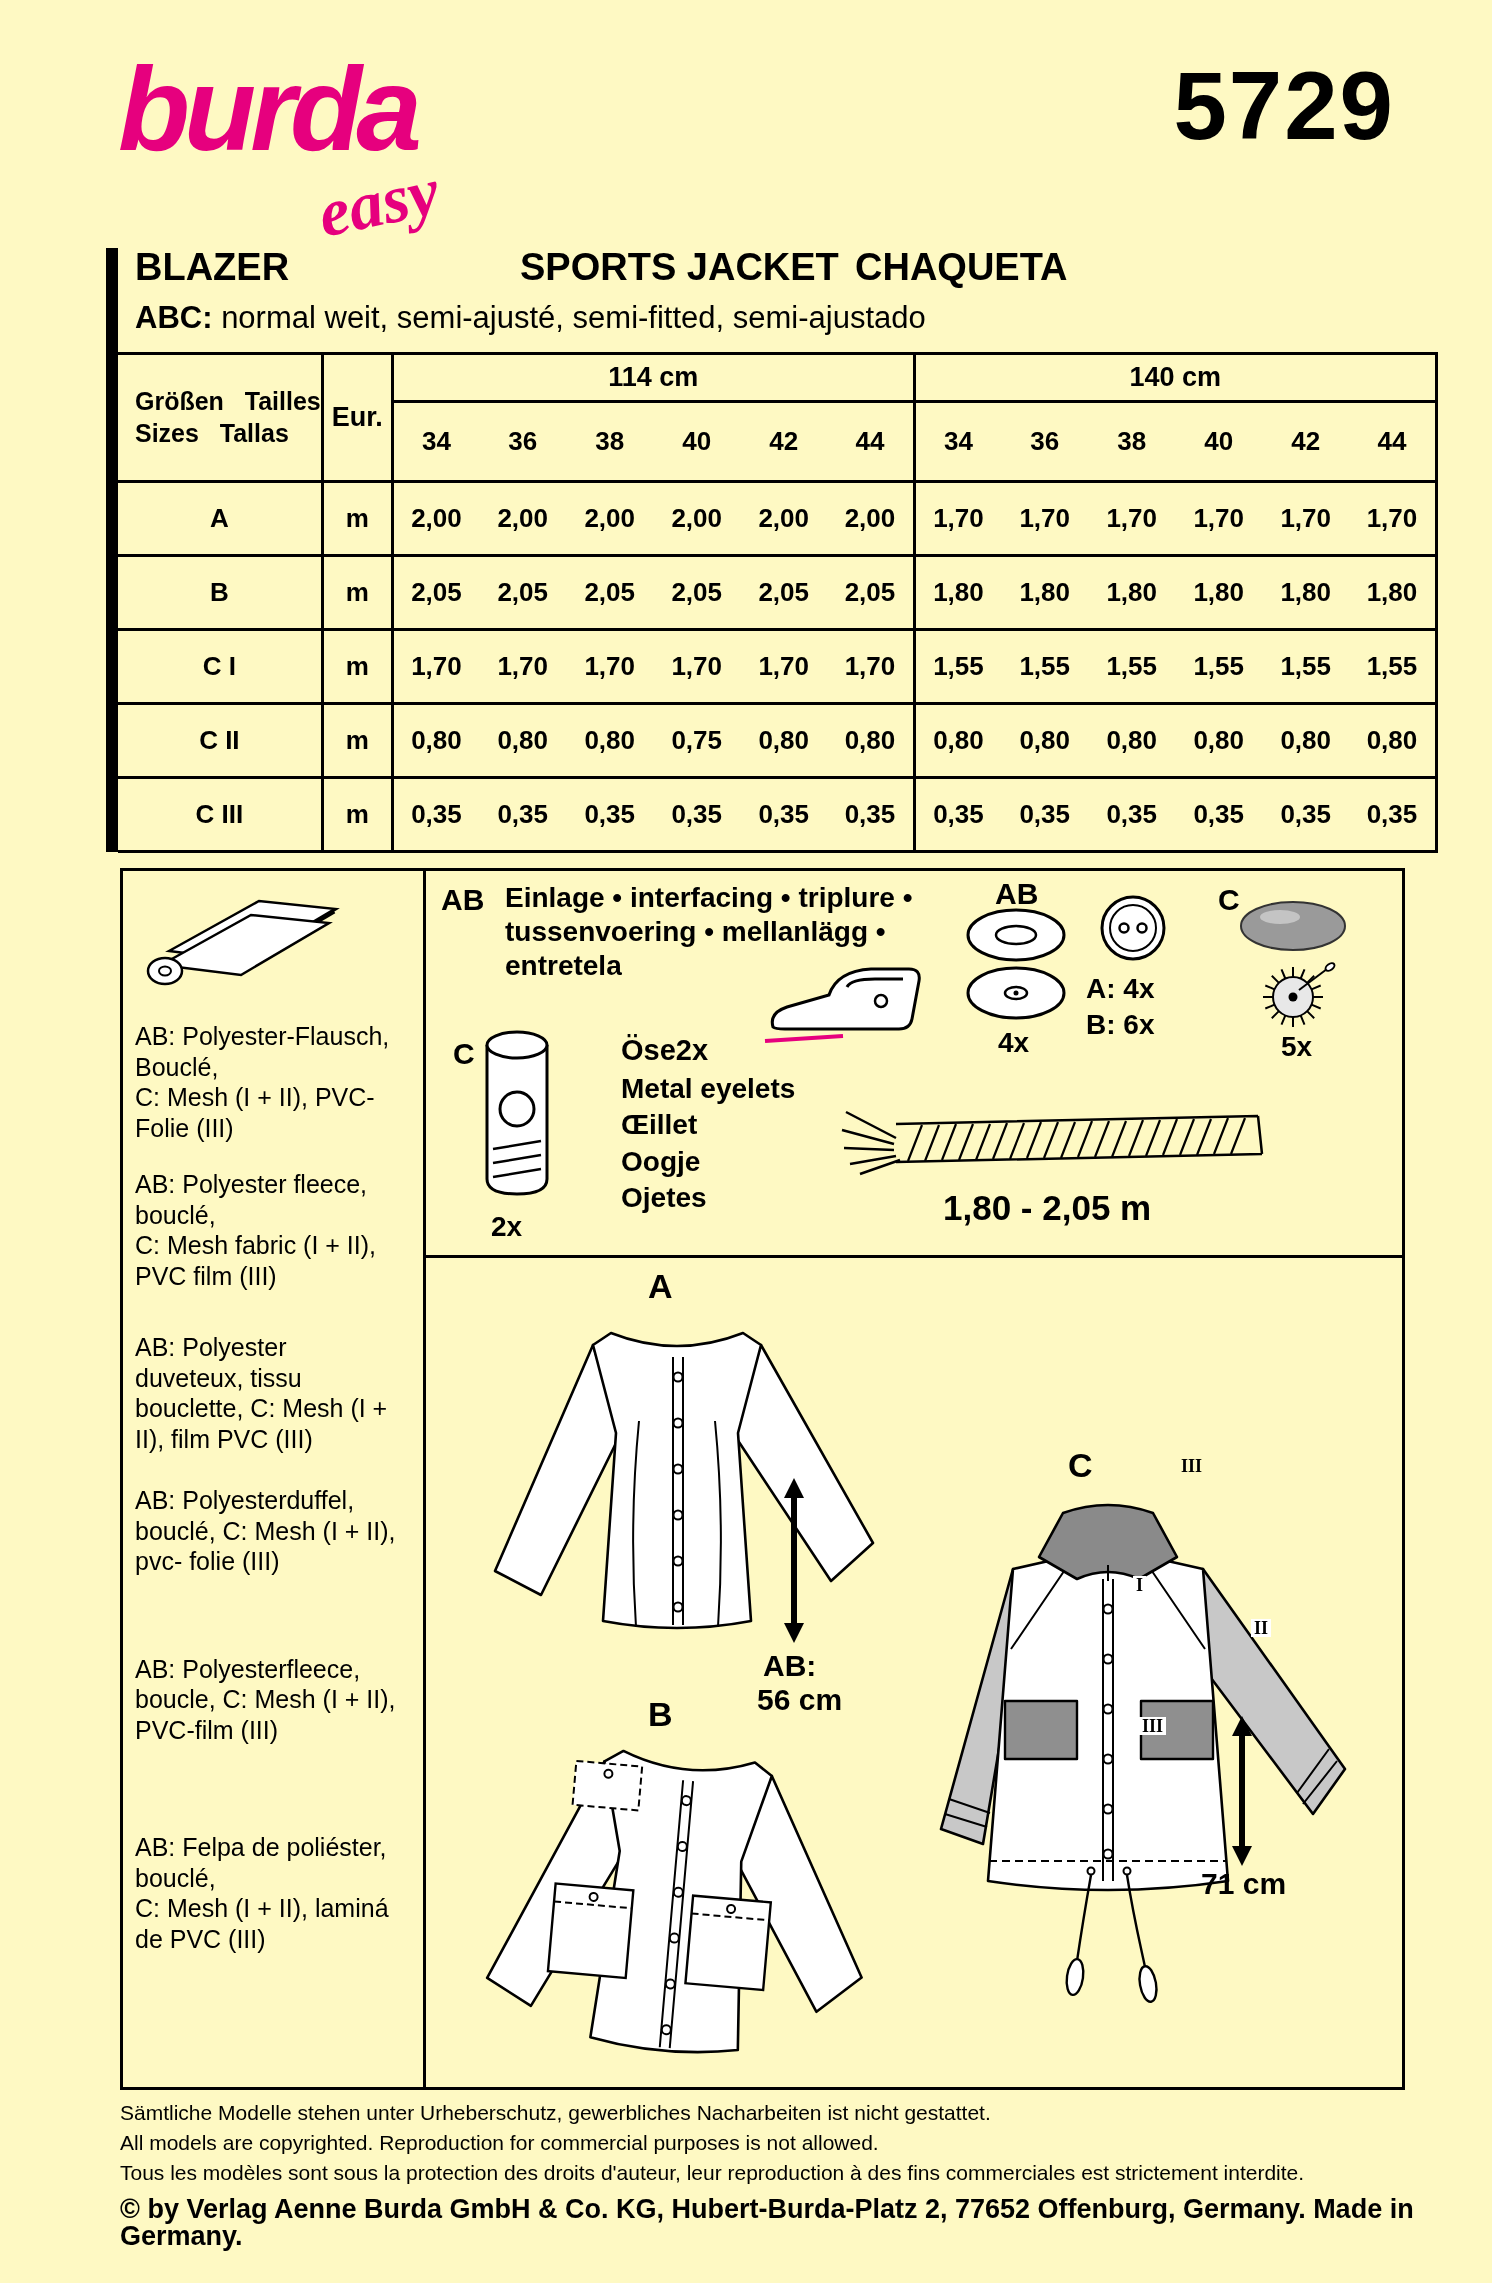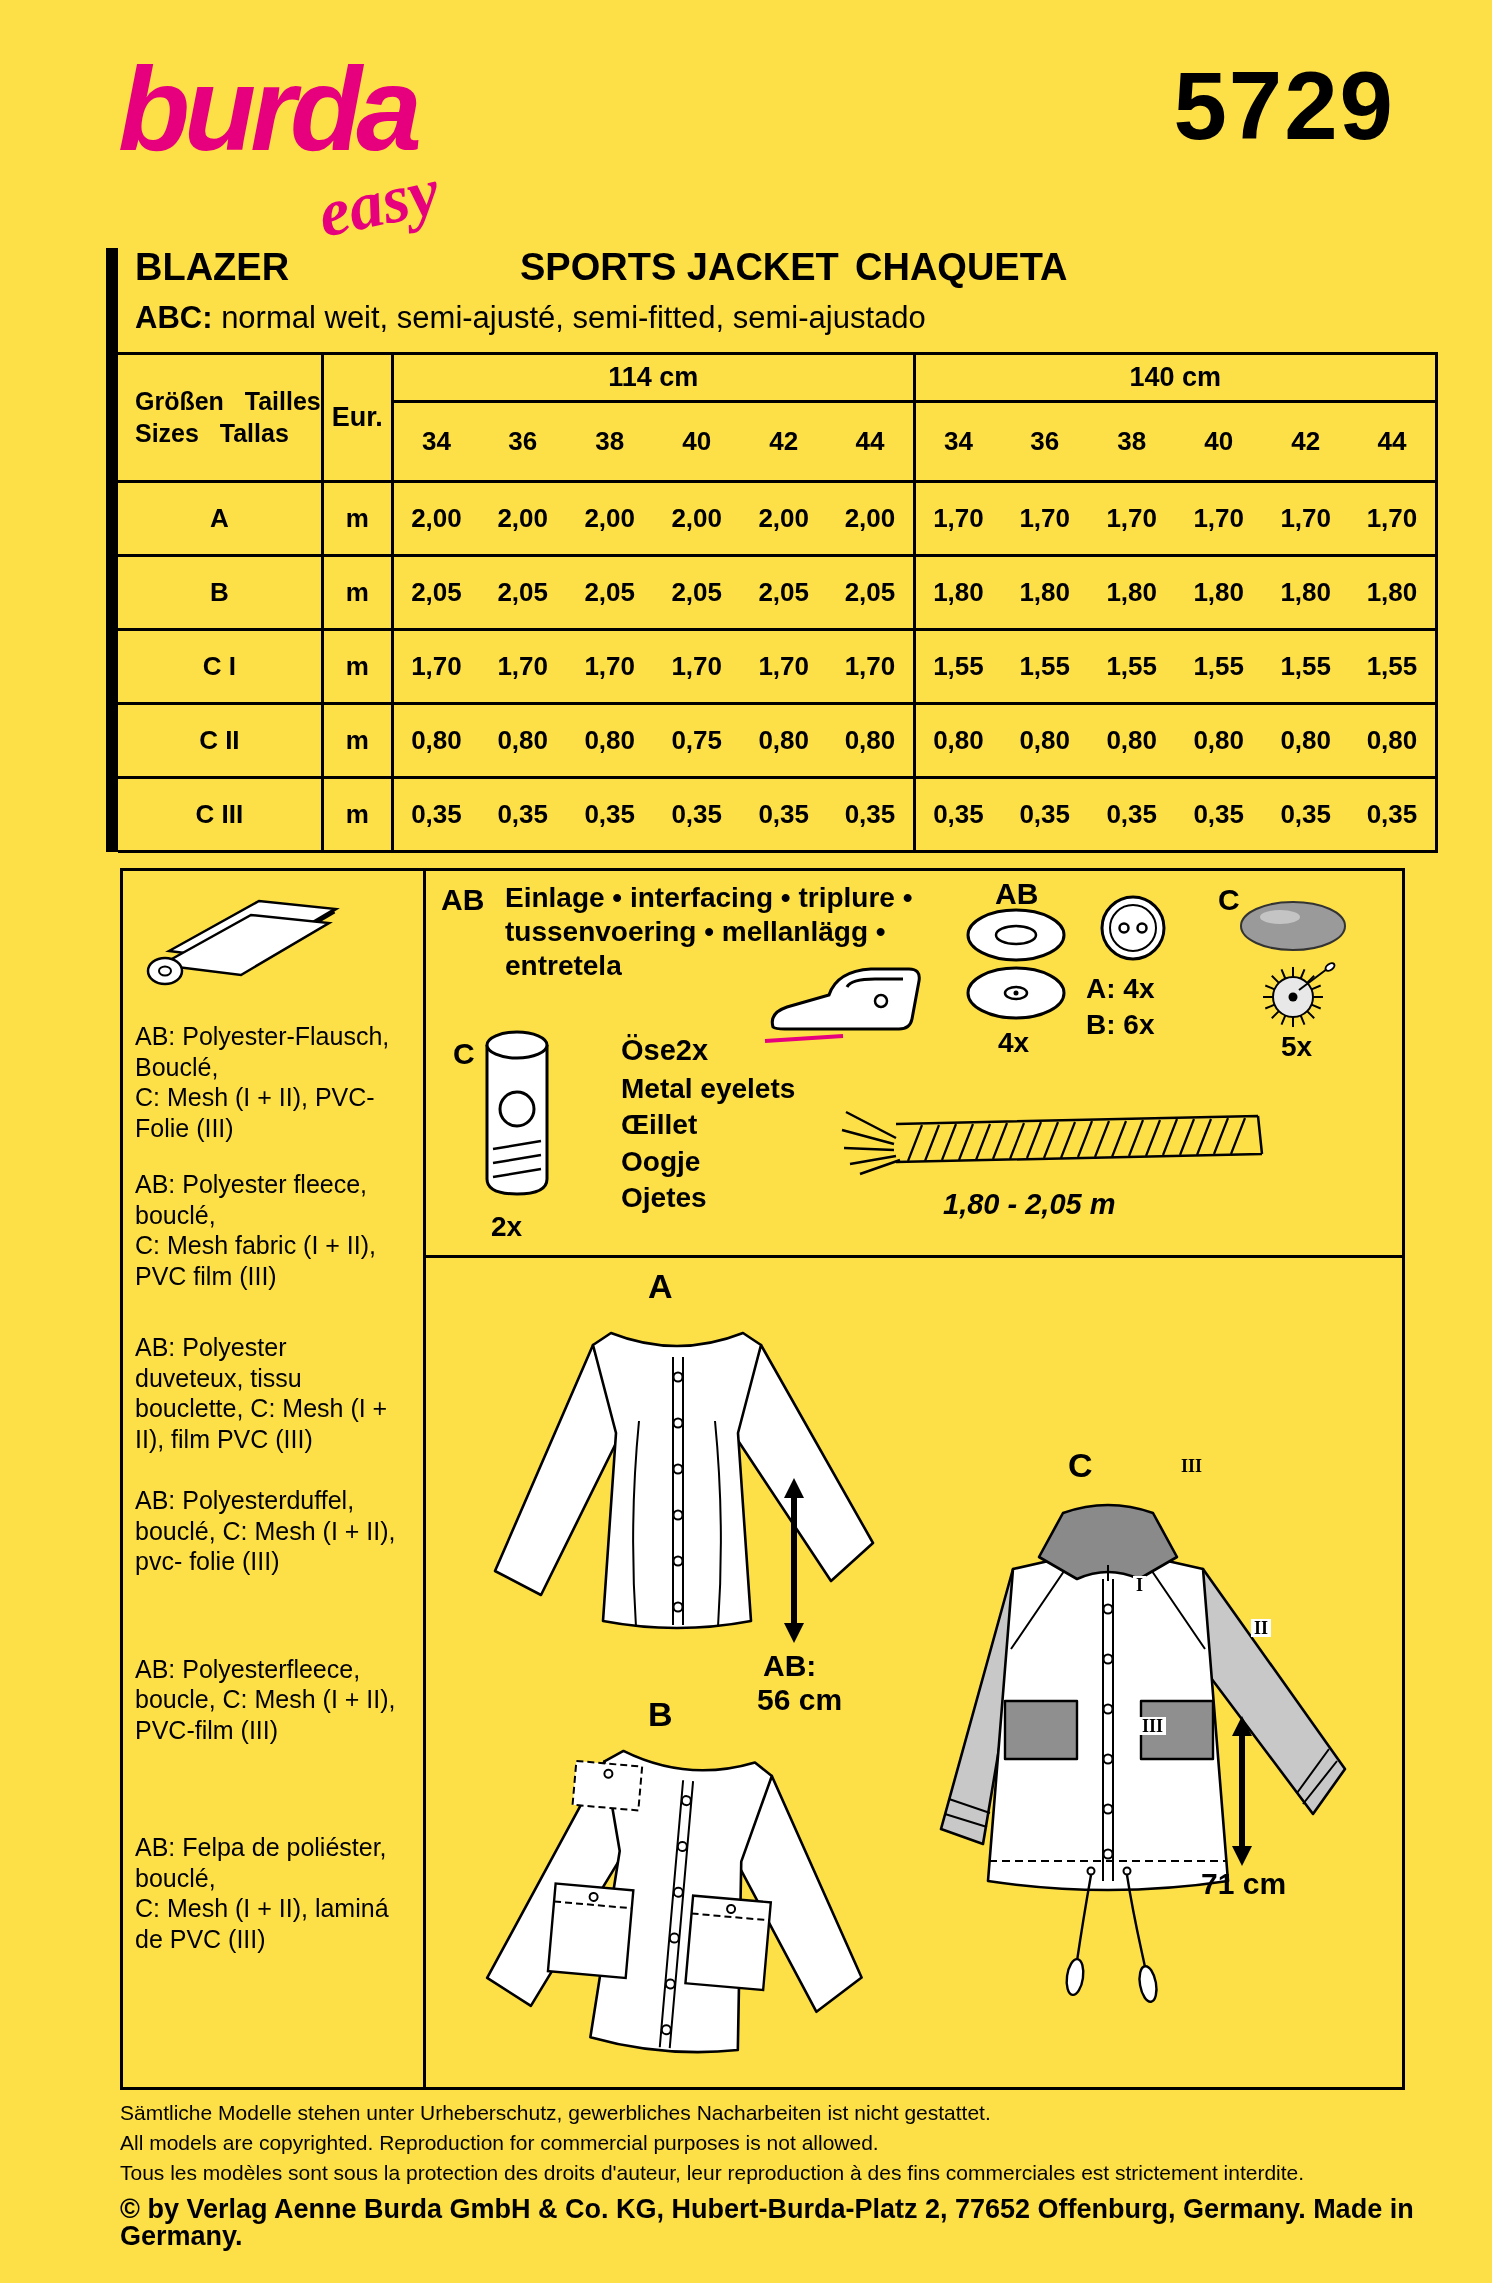--- a/index.html
+++ b/index.html
@@ -1,18 +1,18 @@
 <!DOCTYPE html>
 <html><head>
 <meta charset="utf-8">
 <style>
   * { margin:0; padding:0; box-sizing:border-box; }
   html,body { background:#fff; }
   body { width:1492px; height:2283px; font-family:"Liberation Sans", sans-serif; color:#000; }
-  .page { position:relative; width:1492px; height:2283px; background:#fde047; overflow:hidden; }
+  .page { position:relative; width:1492px; height:2283px; background:#fef9c3; overflow:hidden; }
   .abs { position:absolute; }
   .b { font-weight:bold; }
 
   
   .logo-main { font-family:"Liberation Sans",sans-serif; font-style:italic; font-weight:bold;
                font-size:118px; letter-spacing:-6px; color:#e6007e; line-height:1; }
   .logo-script { font-family:"Liberation Serif",serif; font-style:italic; font-weight:bold;
                  font-size:68px; color:#e6007e; transform:rotate(-12deg); line-height:1; }
   .pattern-number { font-size:96px; font-weight:bold; line-height:1; letter-spacing:2px; }
   .title { font-size:38px; font-weight:bold; line-height:1; }
@@ -298,21 +298,21 @@
 Œillet
 Oogje
 Ojetes</div>
     </div>
 
     <svg class="abs" style="left:715px; top:225px;" width="430" height="90" viewBox="0 0 430 90">
       <path d="M58 42 L8 16 M56 48 L4 34 M56 54 L6 52 M58 60 L12 68 M62 64 L22 78" stroke="#000" stroke-width="2.5"></path>
       <path d="M58 28 L420 20 M58 66 L424 58 M420 20 L424 58" fill="none" stroke="#000" stroke-width="2.5"></path>
       <path d="M70 65 L84 29 M87 65 L101 29 M104 64 L118 28 M121 64 L135 28 M138 64 L152 28 M155 63 L169 27 M172 63 L186 27 M189 62 L203 26 M206 62 L220 26 M223 62 L237 26 M240 61 L254 25 M257 61 L271 25 M274 61 L288 25 M291 60 L305 24 M308 60 L322 24 M325 59 L339 23 M342 59 L356 23 M359 59 L373 23 M376 58 L390 22 M393 58 L407 22" stroke="#000" stroke-width="2.2"></path>
     </svg>
-    <div class="abs len" style="left:820px; top:318px; font-size:29px;font-style:italic;">1,80 - 2,05 m</div>
+    <div class="abs len" style="left:820px; top:318px; font-size:35px;">1,80 - 2,05 m</div>
 
     <div class="abs view-label" style="left:525px; top:398px;">A</div>
 
     <svg class="abs" style="left:320px; top:422px;" width="465" height="370" viewBox="0 0 465 370">
       <g fill="#fff" stroke="#000" stroke-width="2.6" stroke-linejoin="round">
         <path d="M150 52 L52 278 L98 302 L178 140 Z"></path>
         <path d="M318 52 L430 250 L388 288 L290 140 Z"></path>
         <path d="M168 40 L150 52 L173 140 L160 328 Q234 342 308 328 L295 140 L318 52 L300 40 Q234 66 168 40 Z"></path>
       </g>
       <path d="M196 128 Q186 230 193 334 M272 128 Q282 230 275 334" fill="none" stroke="#000" stroke-width="2"></path>

